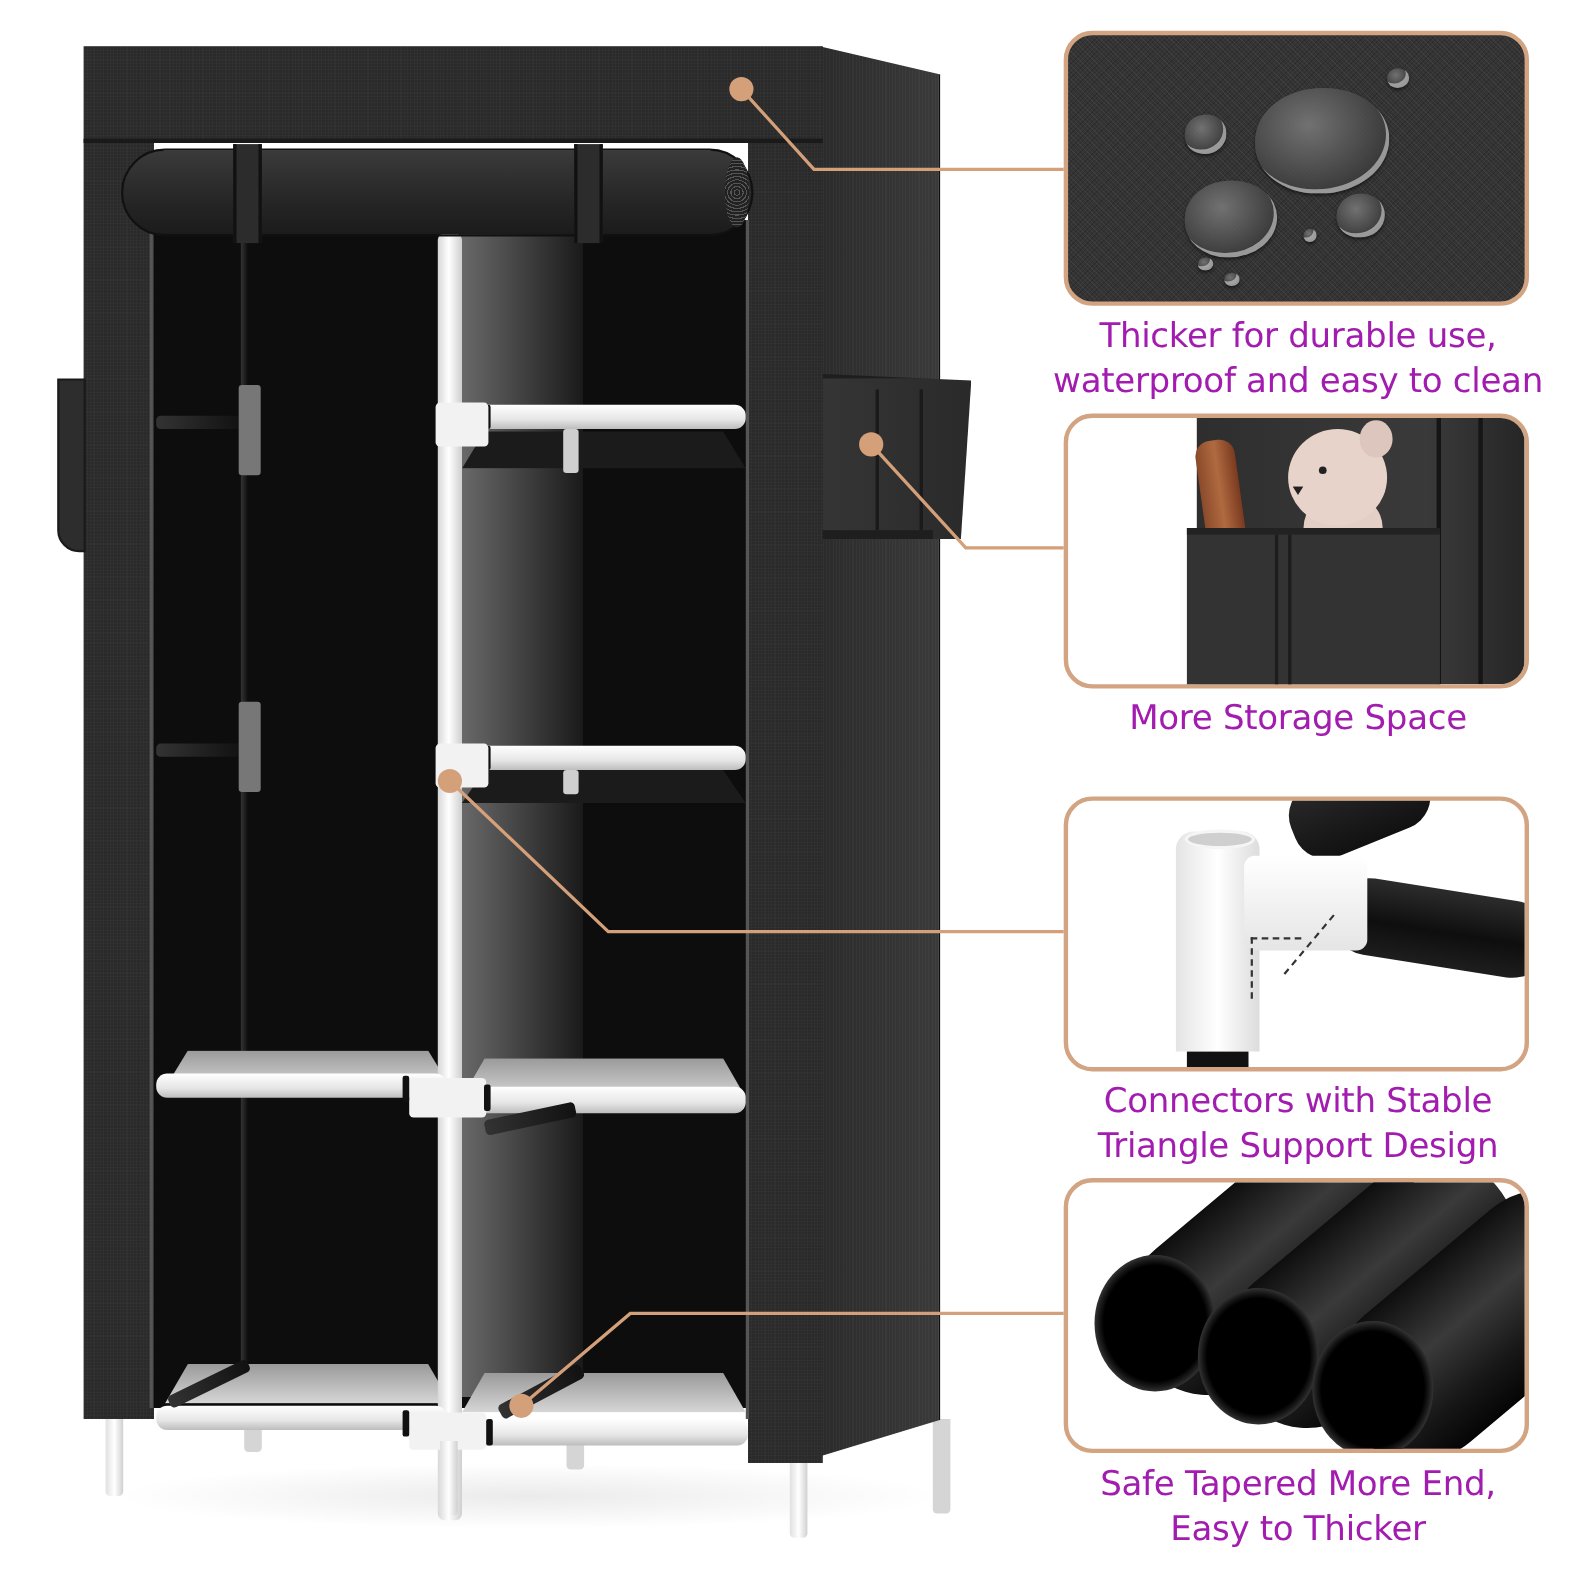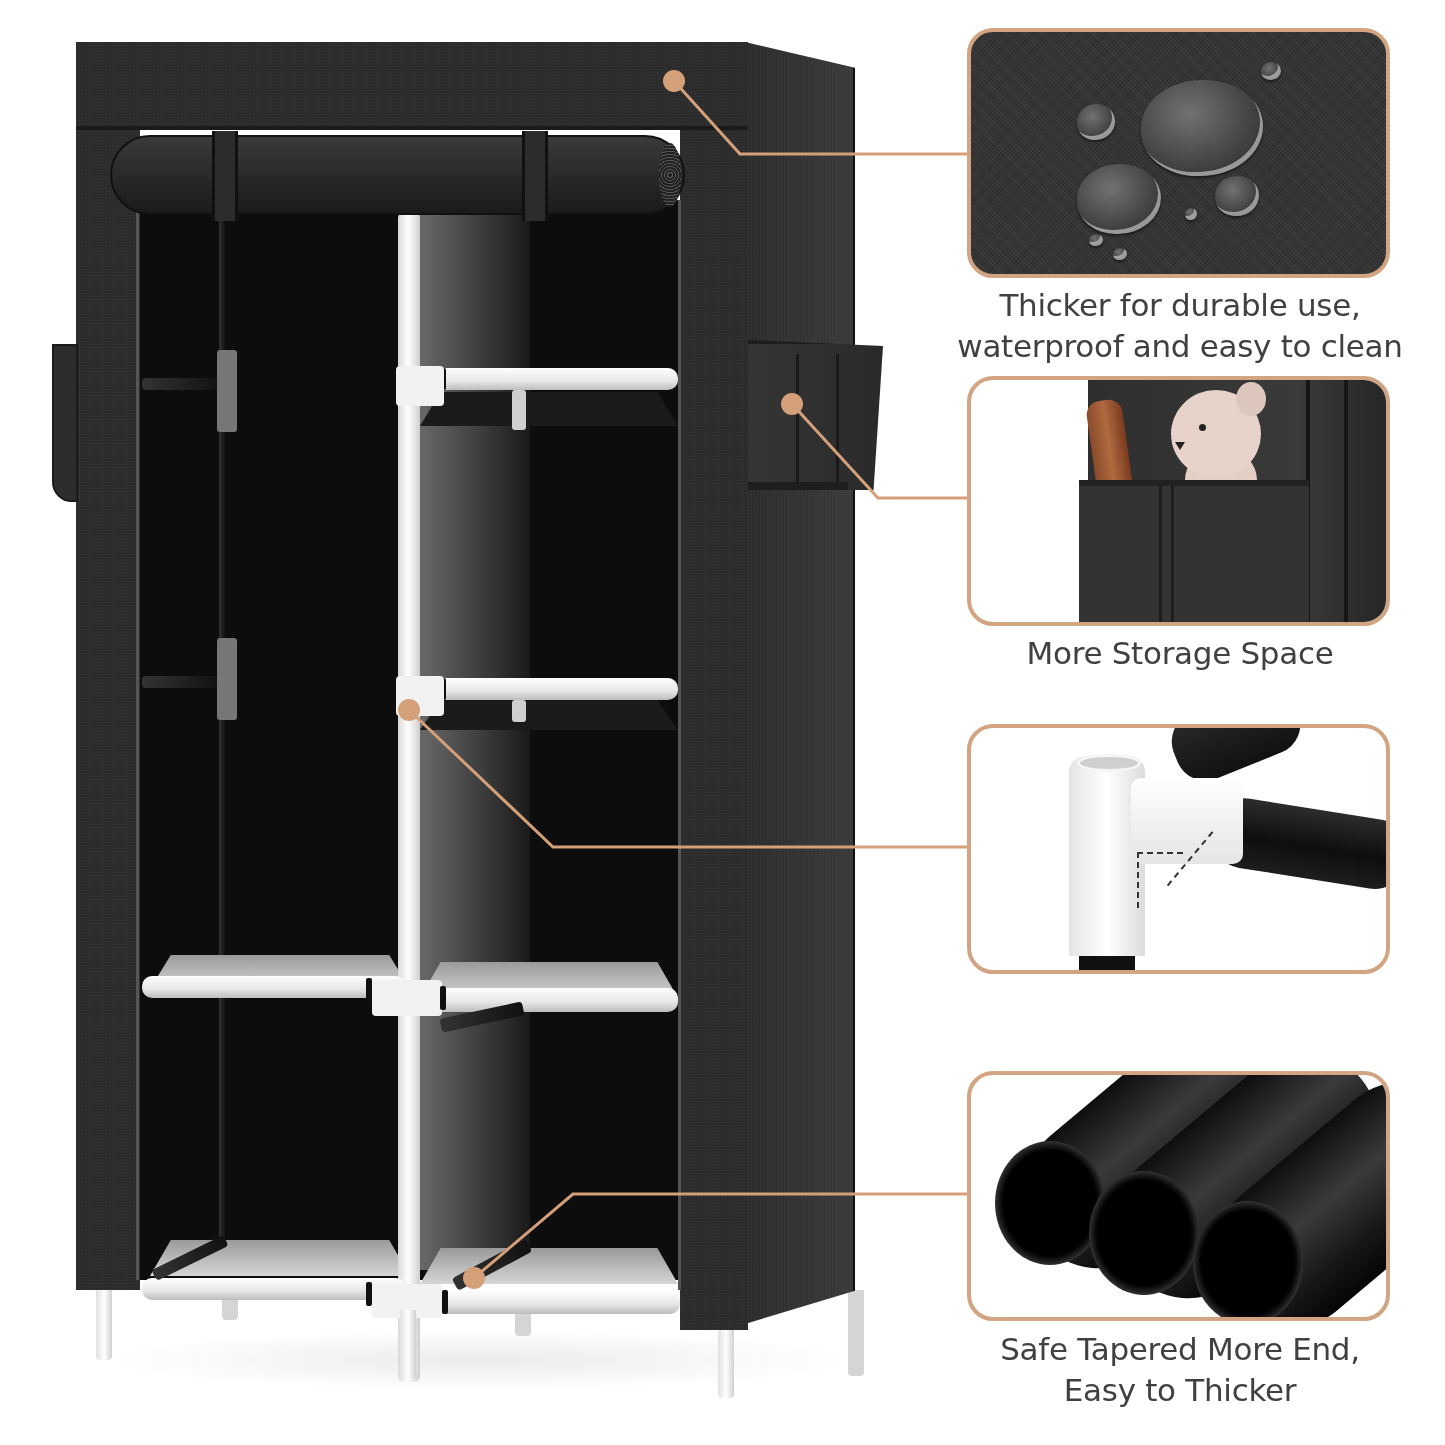--- a/index.html
+++ b/index.html
@@ -78,21 +78,21 @@
     
     .callout-svg { position: absolute; left: 0; top: 0; width: 1445px; height: 1445px; pointer-events: none; }
     .dot { position: absolute; width: 22px; height: 22px; border-radius: 50%; background: #d4a07a; }
 
     .panel {
       position: absolute; left: 967px; width: 423px; height: 250px;
       border: 4px solid #d2a482; border-radius: 26px; overflow: hidden; background: #ffffff;
     }
     .caption {
       position: absolute; left: 930px; width: 500px; text-align: center;
-      color: #404040; font-size: 31px; line-height: 41px; font-family: "DejaVu Sans", "Liberation Sans", sans-serif;
+      color: #a21caf; font-size: 31px; line-height: 41px; font-family: "DejaVu Sans", "Liberation Sans", sans-serif;
       letter-spacing: -0.3px;
     }
 
     
     .p1 {
       background:
         repeating-linear-gradient(45deg, rgba(255,255,255,0.05) 0 1px, rgba(0,0,0,0) 1px 3px),
         repeating-linear-gradient(-45deg, rgba(0,0,0,0.15) 0 1px, rgba(0,0,0,0) 1px 3px),
         #343434;
     }
@@ -260,20 +260,22 @@
     <div class="p3-black-top"></div>
     <div class="p3-black-h"></div>
     <div class="p3-white-v"></div>
     <div class="p3-white-h"></div>
     <div class="p3-top-hole"></div>
     <div class="p3-black-v"></div>
     <div class="p3-tri"></div>
   </div>
 </div>
 <div class="caption" style="top:981px;">
+  <div>Connectors with Stable</div>
+  <div>Triangle Support Design</div>
 </div>
 
 <div class="panel" style="top:1071px;">
   <div>
     <div class="pipe" style="left:110px; top:-80px;"></div>
     <div class="pipe" style="left:200px; top:-50px;"></div>
     <div class="pipe" style="left:300px; top:-20px;"></div>
     <div class="pipe-end" style="left:24px; top:66px;"></div>
     <div class="pipe-end" style="left:118px; top:96px;"></div>
     <div class="pipe-end" style="left:222px; top:126px;"></div>

